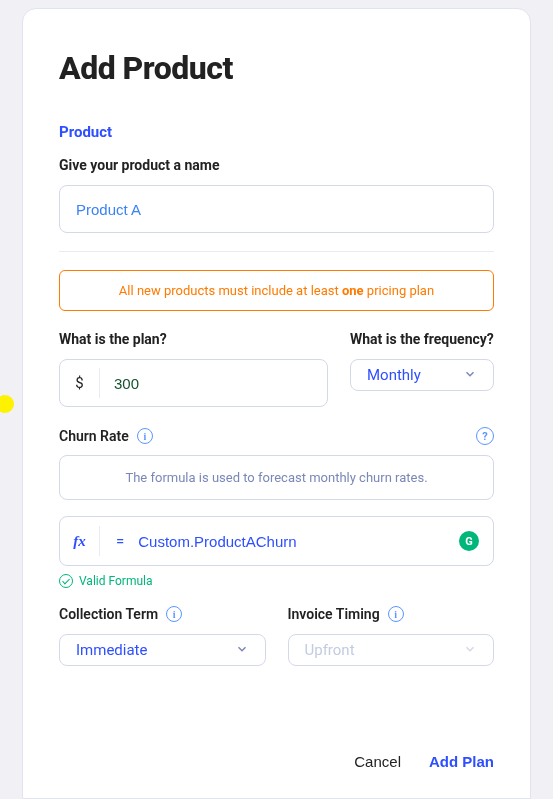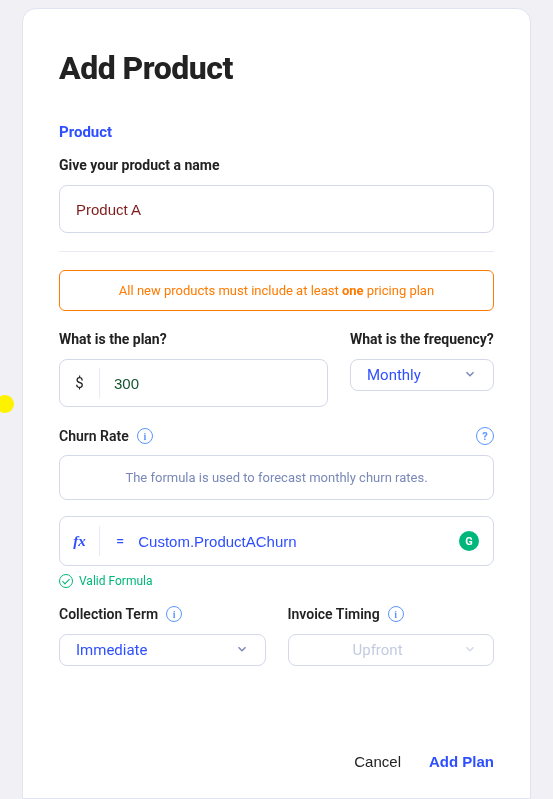--- a/index.html
+++ b/index.html
@@ -53,21 +53,21 @@
       margin-bottom: 12px;
       display: block;
     }
     .input {
       width: 100%;
       height: 48px;
       border: 1px solid #d4d9e8;
       border-radius: 8px;
       padding: 8px 16px;
       font-size: 15px;
-      color: #7f1d1d;
+      color: #3b82f6;
       background: white;
       outline: none;
     }
     .input::placeholder { color: #2e4fff; }
     .divider {
       border: none;
       border-top: 1px solid #e8ebf3;
       margin: 18px 0;
     }
     .banner-warning {
@@ -122,21 +122,21 @@
       background: white;
       cursor: pointer;
     }
     .select.disabled {
       color: #c3cbe0;
     }
     .select-value {
       font-size: 15px;
       color: #2e4fff;
     }
-    .select.disabled .select-value { color: #c3cbe0; margin-left: 48px; }
+    .select.disabled .select-value { color: #c3cbe0; }
     .label-row {
       display: flex;
       align-items: center;
       justify-content: space-between;
       margin-bottom: 10px;
     }
     .label-with-icon {
       display: flex;
       align-items: center;
       gap: 8px;

